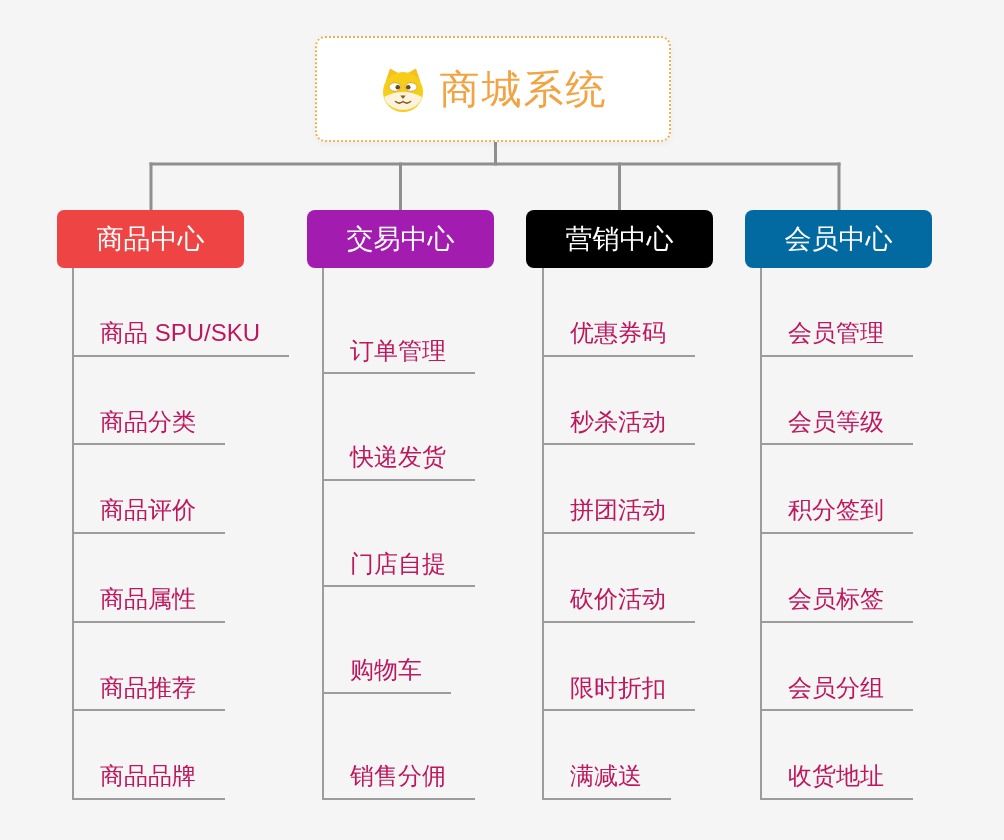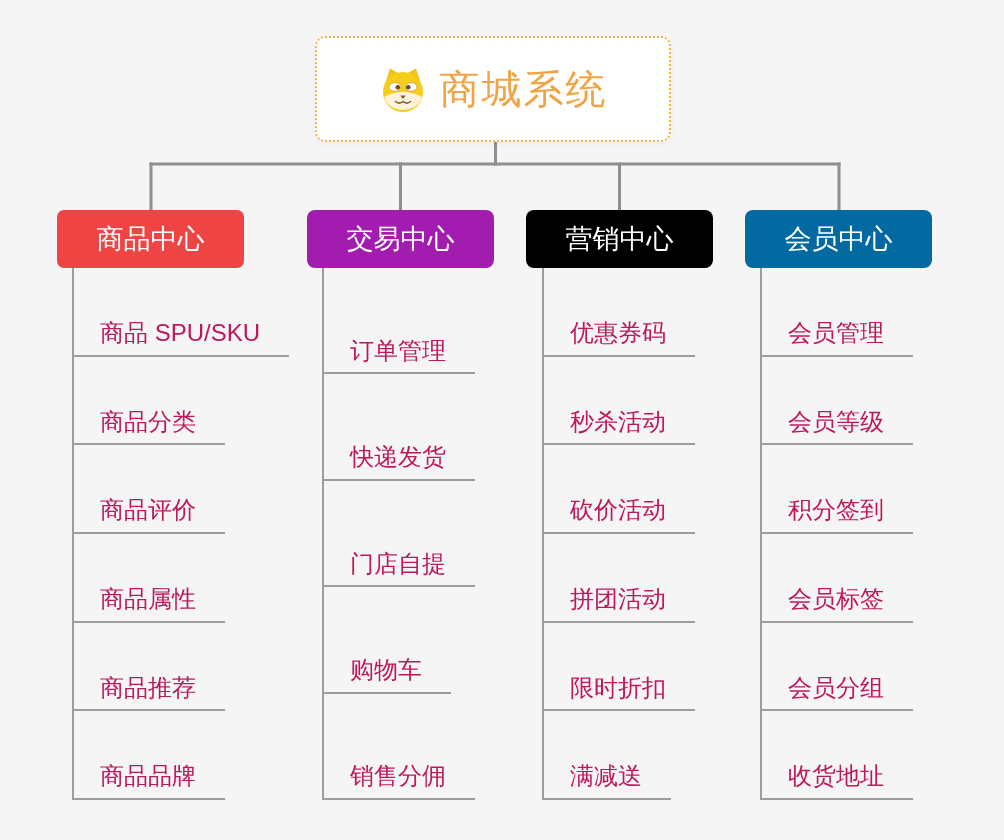--- a/index.html
+++ b/index.html
@@ -141,24 +141,24 @@
   </div>
 
   <div class="branch-col bc-2">
     <div class="branch-item">
         <span>优惠券码</span>
       </div>
     <div class="branch-item">
         <span>秒杀活动</span>
       </div>
     <div class="branch-item">
-        <span>砍价活动</span>
+        <span>拼团活动</span>
       </div>
     <div class="branch-item">
-        <span>拼团活动</span>
+        <span>砍价活动</span>
       </div>
     <div class="branch-item">
         <span>限时折扣</span>
       </div>
     <div class="branch-item">
         <span>满减送</span>
       </div>
   </div>
 
   <div class="branch-col bc-3">

